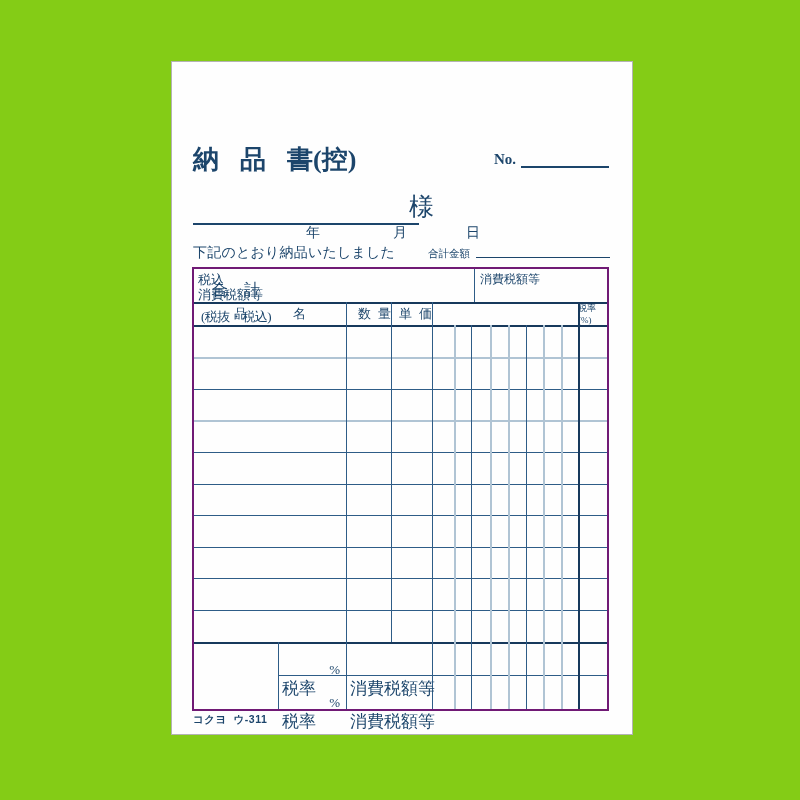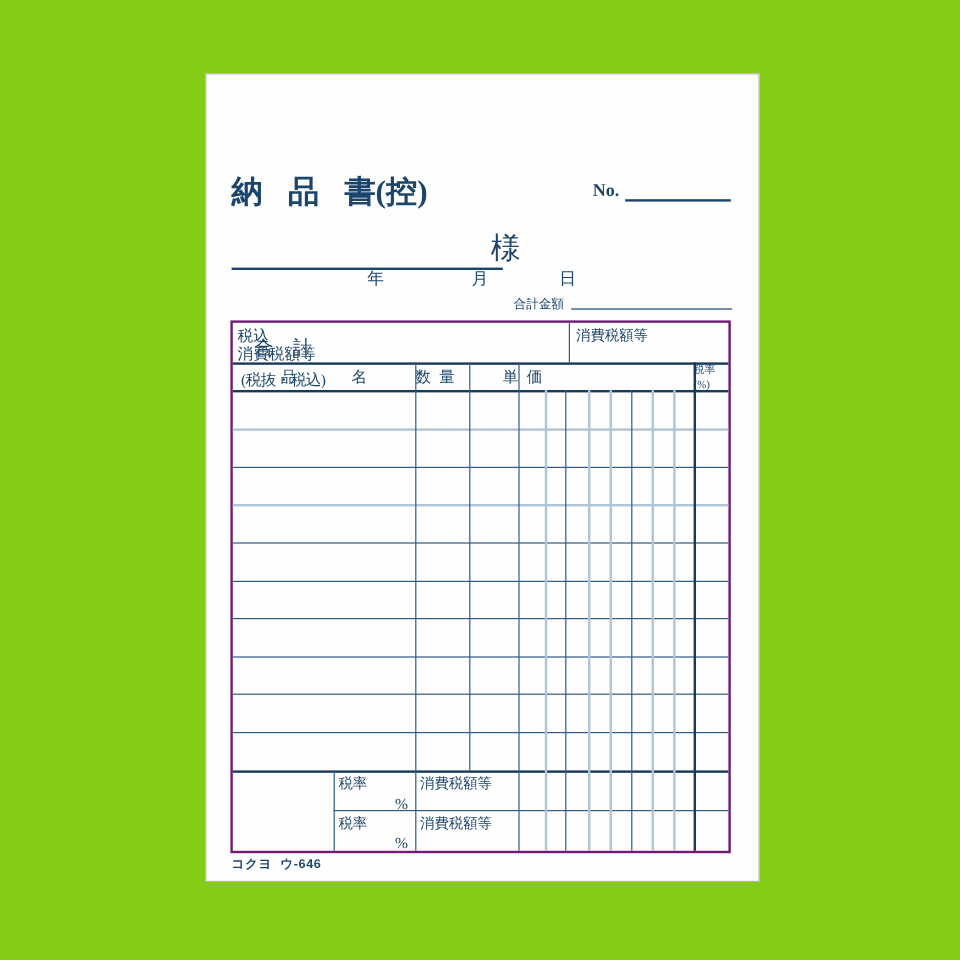--- a/index.html
+++ b/index.html
@@ -26,39 +26,39 @@
 
   
   .ftable{left:20px;top:205px;width:417px;height:444px;border:2px solid #701a75;box-sizing:border-box;}
   .hl{position:absolute;left:0;width:413px;height:1px;background:#2e5c87;}
   .hl.dark{height:2px;background:#17395c;}
   .hl.light{background:#b0c4d4;height:2px;}
   .vl{position:absolute;width:1px;background:#2e5c87;}
   .vl.dark{width:2px;background:#17395c;}
   .vl.light{width:2px;background:#b0c4d4;}
   .cell-label{position:absolute;font-size:13px;}
-  .hdr-cell{position:absolute;top:33px;height:23px;display:flex;align-items:center;justify-content:flex-start;font-size:13px;}
+  .hdr-cell{position:absolute;top:33px;height:23px;display:flex;align-items:center;justify-content:flex-end;font-size:13px;}
   .ls7{letter-spacing:7px;margin-right:-7px;}
   .ls6{letter-spacing:6px;margin-right:-6px;}
 
   .sum-l1{left:4px;top:2px;}
   .sum-l2{left:4px;top:17px;}
   .sum-tax{left:286px;top:2px;font-size:12px;}
 
   .hdr-item{left:0;width:152px;justify-content:space-between;padding:0 40px;box-sizing:border-box;}
   .hdr-qty{left:152px;width:45px;}
-  .hdr-unit{left:197px;width:41px;margin-left:28px;}
+  .hdr-unit{left:197px;width:41px;}
   .hdr-amt{left:238px;width:146px;}
   .hdr-rate{left:384px;width:29px;font-size:9px;}
 
   .total-cell{left:0;top:373px;width:84px;height:67px;display:flex;flex-direction:column;
               align-items:center;justify-content:center;gap:7px;}
   .total-main{font-size:16px;}
   .total-sub{font-size:13px;letter-spacing:-0.5px;}
-  .ft-small{position:absolute;font-size:12px;}
+  .ft-small{position:absolute;font-size:17px;margin-top:32px;}
   .pct{position:absolute;left:84px;width:62px;text-align:right;font-size:13px;}
 
   .brand{left:21px;top:651px;font-size:10.5px;font-weight:600;
          font-family:"Liberation Sans","DejaVu Sans",sans-serif;letter-spacing:0.5px;}
 </style>
 </head>
 <body>
 
 <div class="canvas">
   <div class="sheet">
@@ -70,20 +70,21 @@
     <span class="abs no-label">No.</span>
     <div class="abs no-line"></div>
 
     <div class="abs name-line"></div>
     <span class="abs honorific">様</span>
 
     <span class="abs date-y">年</span>
     <span class="abs date-m">月</span>
     <span class="abs date-d">日</span>
 
+    <span class="abs statement">下記のとおり納品いたしました</span>
     <span class="abs reg-label">合計金額</span>
     <div class="abs reg-line"></div>
 
     <div class="abs ftable">
 
       <span class="cell-label sum-l1">税込</span>
       <span class="cell-label sum-l2">消費税額等</span>
       <span class="cell-label sum-tax">消費税額等</span>
 
       <div class="hdr-cell hdr-item">
@@ -131,15 +132,15 @@
         <span class="total-sub">(税抜・税込)</span>
       </div>
       <span class="ft-small" style="left:88px;top:376px">税率</span>
       <span class="pct" style="top:393px">%</span>
       <span class="ft-small" style="left:156px;top:376px">消費税額等</span>
       <span class="ft-small" style="left:88px;top:409px">税率</span>
       <span class="pct" style="top:426px">%</span>
       <span class="ft-small" style="left:156px;top:409px">消費税額等</span>
     </div>
 
-    <span class="abs brand pre">コクヨ  ウ-646</span>
+    <span class="abs brand pre">コクヨ  ウ-311</span>
   </div>
 </div>
 
 </body></html>

